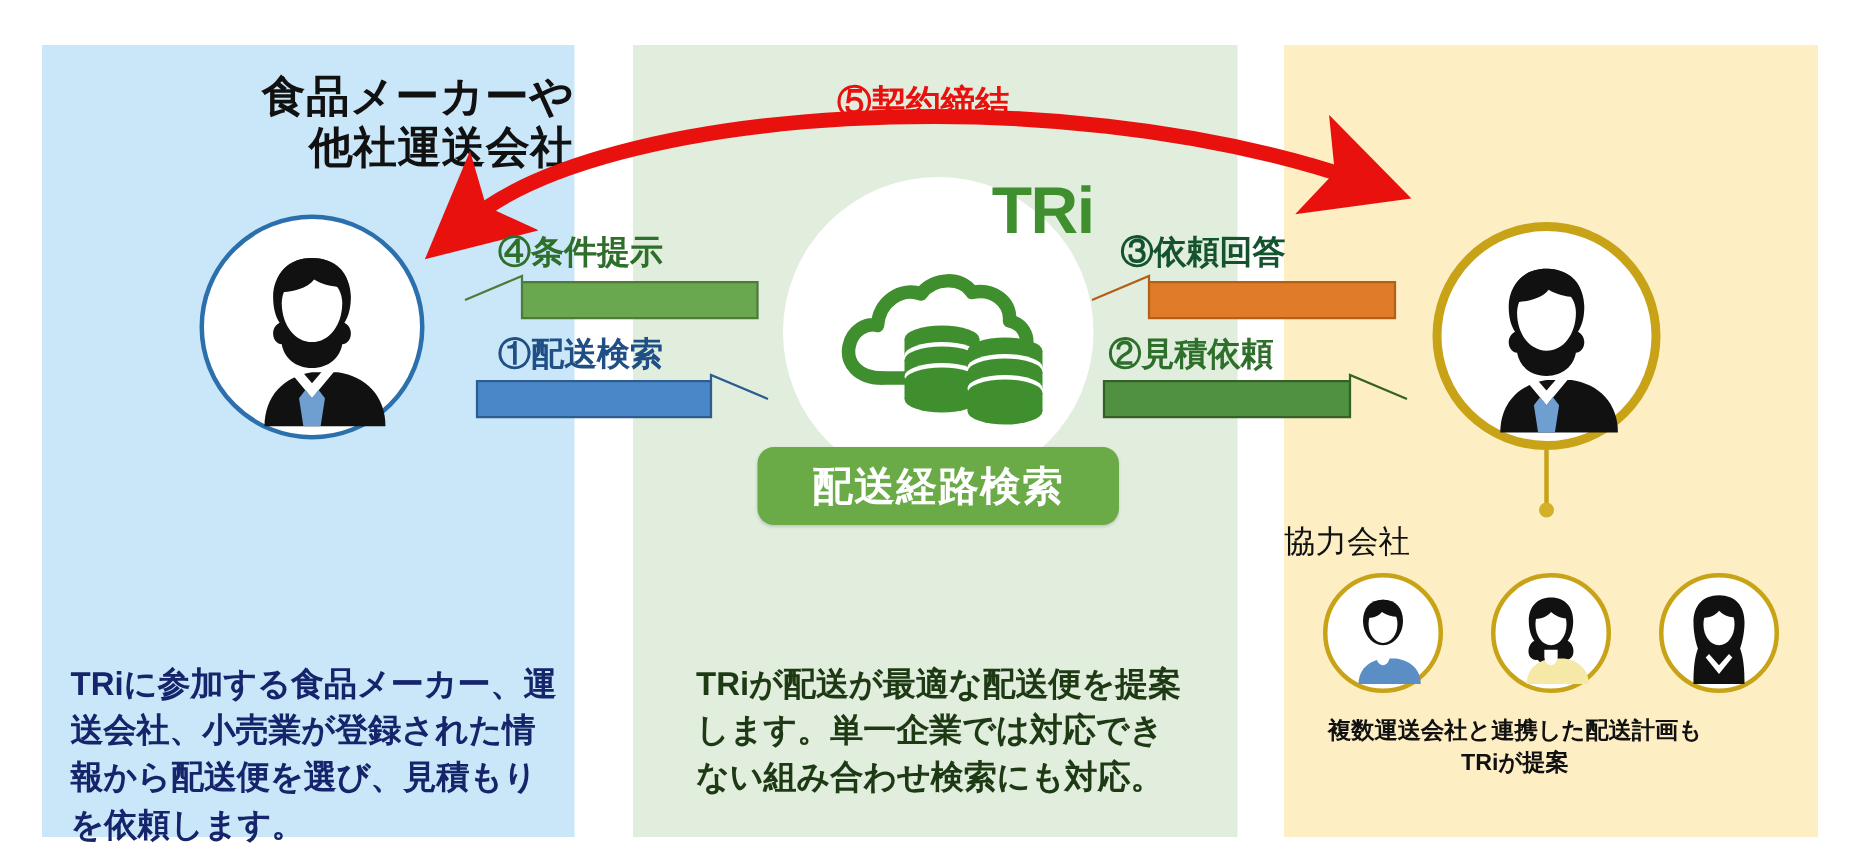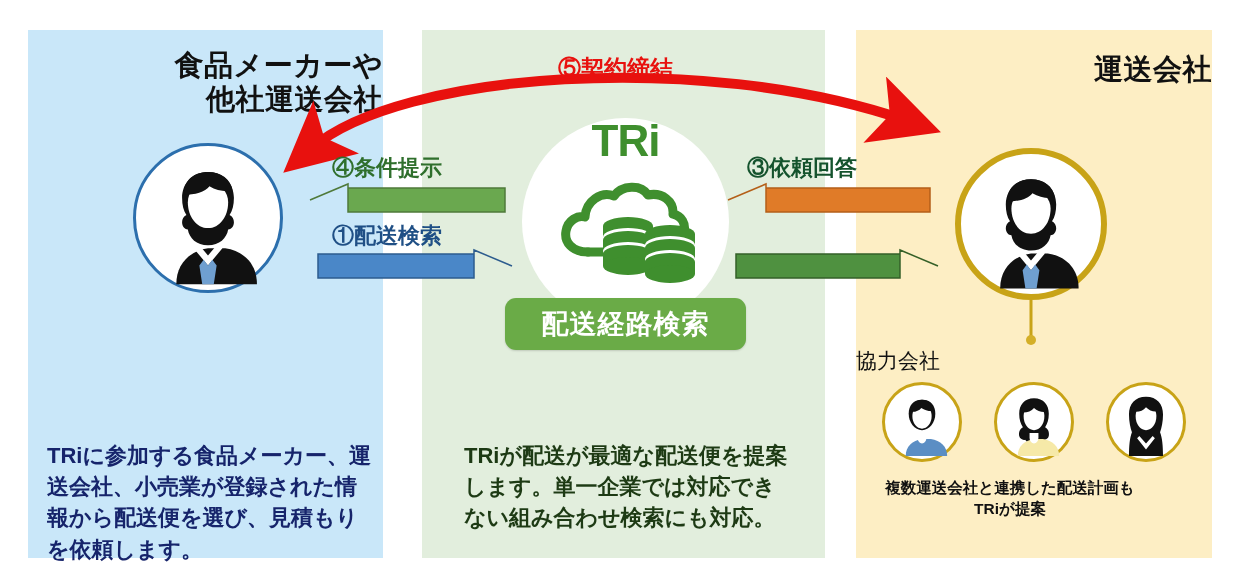--- a/index.html
+++ b/index.html
@@ -31,21 +31,21 @@
   #avatar-left {left:133px;top:143px;width:150px;height:150px;border:3px solid #2c6fad;}
   #avatar-right{left:955px;top:148px;width:152px;height:152px;border:6px solid #c8a317;}
   .avatar-svg{position:absolute;left:0;top:0;width:100%;height:100%;}
 
   
   #tri-hub{
     position:absolute;left:522px;top:118px;width:207px;height:207px;
     border-radius:50%;background:#ffffff;
   }
   #tri-wordmark{
-    position:absolute;left:522px;top:116px;width:207px;text-align:center;
+    position:absolute;left:522px;top:116px;width:207px;text-align:right;
     font-size:44px;font-weight:bold;color:#3f8f2e;letter-spacing:-1px;
     font-family:"Liberation Sans","DejaVu Sans",sans-serif;z-index:6;
   }
   #tri-glyph{position:absolute;left:552px;top:168px;width:150px;height:125px;z-index:5;}
   #search-button{
     position:absolute;left:505px;top:298px;width:241px;height:52px;
     background:#6aab47;border-radius:11px;display:flex;align-items:center;
     justify-content:center;z-index:7;box-shadow:0 1px 2px rgba(0,0,0,.15);text-align:center;
   }
   #search-button span{
@@ -97,21 +97,20 @@
 </head>
 <body>
 
 <div class="stage">
 
   <div class="panel" id="panel-left"></div>
   <div class="panel" id="panel-center"></div>
   <div class="panel" id="panel-right"></div>
 
   <div class="heading" id="heading-left">食品メーカーや<br>他社運送会社</div>
-  <div class="heading" id="heading-right">運送会社</div>
 
   <div class="avatar-circle" id="avatar-left">
     <svg class="avatar-svg" viewBox="0 0 100 100">
       <path fill="#111111" d="M50 18c-11 0-18 8-18 18 0 5 1 9 3 12 -2 1 -3 3 -3 5 0 3 2 5 4 5
         1 6 6 11 14 11 8 0 13-5 14-11 2 0 4-2 4-5 0-2-1-4-3-5 2-3 3-7 3-12 0-10-7-18-18-18z"></path>
       <path fill="#ffffff" d="M50 26c-9 0-14 6-14 13 0 10 6 18 14 18 8 0 14-8 14-18 0-7-5-13-14-13z"></path>
       <path fill="#111111" d="M33 34c0-10 7-16 17-16 9 0 16 5 17 13 -5 1 -11 0 -16-3 -3 4 -10 6 -18 6z"></path>
       <path fill="#111111" d="M28 96c0-14 9-23 22-25l0 0 12 0 0 0c13 2 22 11 22 25z"></path>
       <path fill="#ffffff" d="M44 69l6 7 6-7 4 2 -10 12 -10-12z"></path>
       <path fill="#6f9fd0" d="M47 79l3 4 3-4 3 4 -2 13 -8 0 -2-13z"></path>
@@ -193,20 +192,21 @@
     </g>
 
     <g>
       <polygon points="938,266 900,250 900,278 736,278 736,254 900,254 900,250" fill="#4f9140" stroke="#356028" stroke-width="1.5"></polygon>
     </g>
   </svg>
 
   <div class="arrow-label" id="label-1">①配送検索</div>
   <div class="arrow-label" id="label-4">④条件提示</div>
   <div class="arrow-label" id="label-3">③依頼回答</div>
+  <div class="arrow-label" id="label-2">②見積依頼</div>
   <div class="arrow-label" id="label-5">⑤契約締結</div>
 
   <div class="body-text" id="text-left">TRiに参加する食品メーカー、運送会社、小売業が登録された情報から配送便を選び、見積もりを依頼します。</div>
   <div class="body-text" id="text-center">TRiが配送が最適な配送便を提案します。単一企業では対応できない組み合わせ検索にも対応。</div>
 
   <svg id="partner-connector" viewBox="0 0 12 48">
     <line x1="6" y1="0" x2="6" y2="36" stroke="#c8a317" stroke-width="3"></line>
     <circle cx="6" cy="40" r="5" fill="#d4af28"></circle>
   </svg>
 

